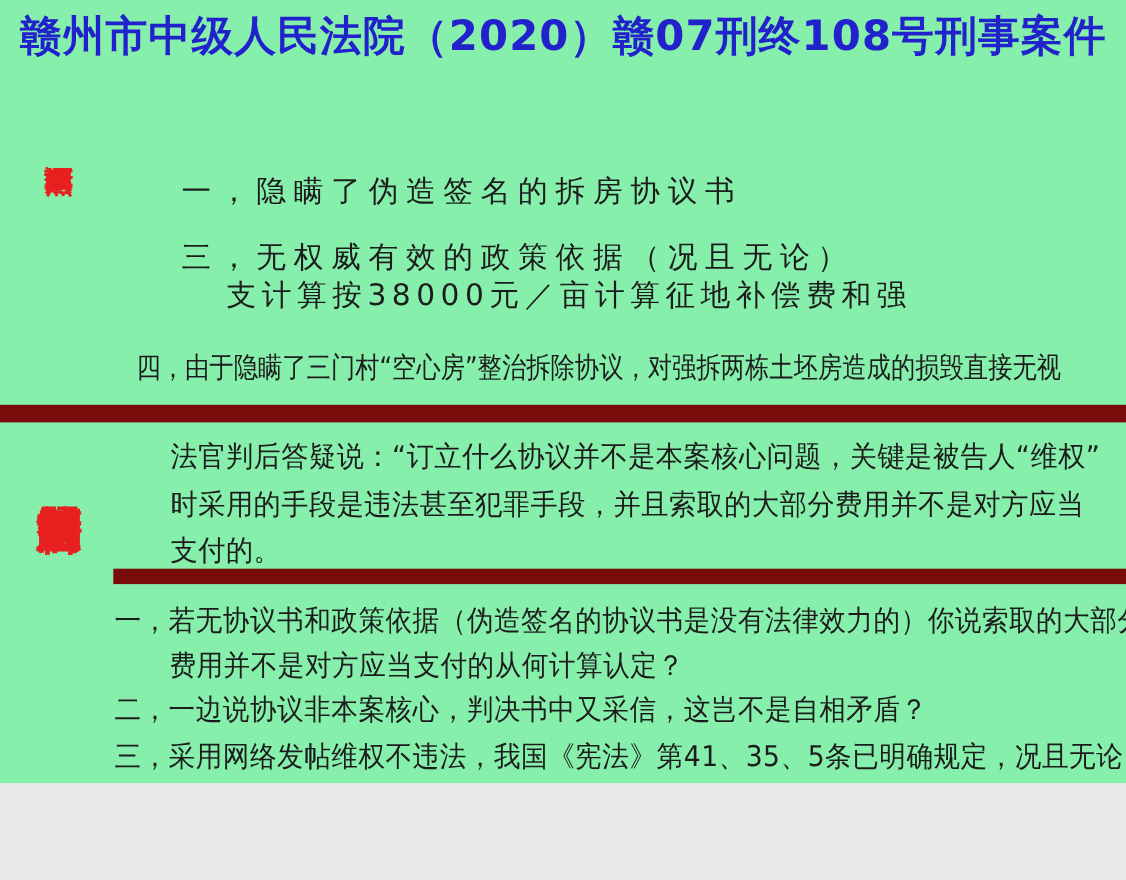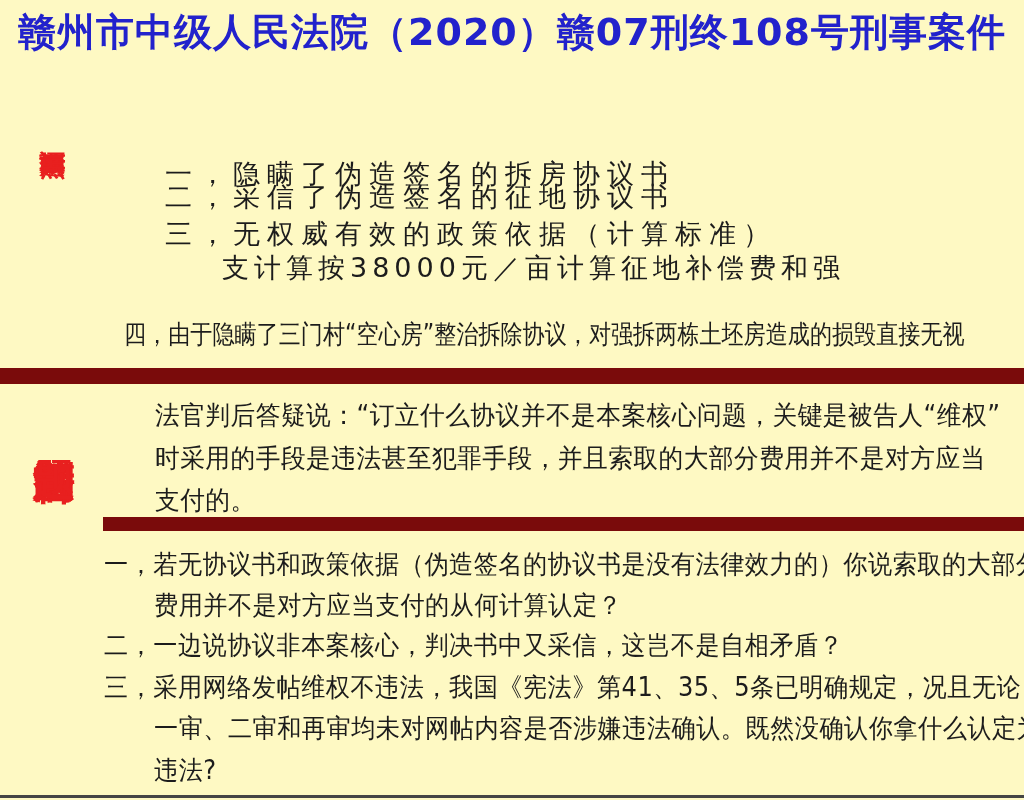--- a/index.html
+++ b/index.html
@@ -1,20 +1,20 @@
 <!DOCTYPE html>
 <html><head>
 <meta charset="utf-8">
 <style>
   html,body{margin:0;padding:0;background:#e9e9e9;}
   #canvas{
     position:relative;
-    width:1024px;height:800px;
+    width:1024px;height:712px;
     margin:0 auto;
-    background:#fef9c3;
+    background:#86efac;
     overflow:hidden;
     font-family:"DejaVu Sans","Liberation Sans",sans-serif;
   }
   .abs{position:absolute;white-space:nowrap;}
   .title-line{
     left:0;width:1024px;text-align:center;
     font-weight:bold;font-size:38px;line-height:1.1;
     letter-spacing:1px;
   }
   .blue{color:#2222cc;}
@@ -58,23 +58,22 @@
 </head>
 <body>
 
 <div id="canvas">
 
   <div class="abs title-line blue" style="top:12px;">赣州市中级人民法院（2020）赣07刑终108号刑事案件</div>
 
   <div class="abs v-label v-label-1">证据清单页面展示问题点</div>
 
   <div class="abs ev-line black" style="left:165px;top:156px;">一，隐瞒了伪造签名的拆房协议书</div>
-  <div class="abs ev-line black" style="left:165px;top:179px;">二，采信了伪造签名的征地协议书</div>
-  <div class="abs ev-line black" style="left:165px;top:216px;">三，无权威有效的政策依据（计算标准）</div>
-  <div class="abs ev-cont black" style="left:222px;top:250px;">支计算按38000元／亩计算征地补偿费和强</div>
+  <div class="abs ev-line black" style="left:165px;top:216px;">三，无权威有效的政策依据（况且无论）</div>
+  <div class="abs ev-cont black" style="left:206px;top:250px;">支计算按38000元／亩计算征地补偿费和强</div>
   <div class="abs ev-line4 black" style="left:124px;top:317px;">四，由于隐瞒了三门村“空心房”整治拆除协议，对强拆两栋土坯房造成的损毁直接无视</div>
 
   <div class="abs divider" style="left:0;top:368px;width:1024px;height:16px;"></div>
 
   <div class="abs v-label v-label-2">法官判后答疑问题</div>
 
   <div class="abs quote-line black" style="left:155px;top:398px;">法官判后答疑说：“订立什么协议并不是本案核心问题，关键是被告人“维权”</div>
   <div class="abs quote-line black" style="left:155px;top:441px;">时采用的手段是违法甚至犯罪手段，并且索取的大部分费用并不是对方应当</div>
   <div class="abs quote-line black" style="left:155px;top:483px;">支付的。</div>
 

